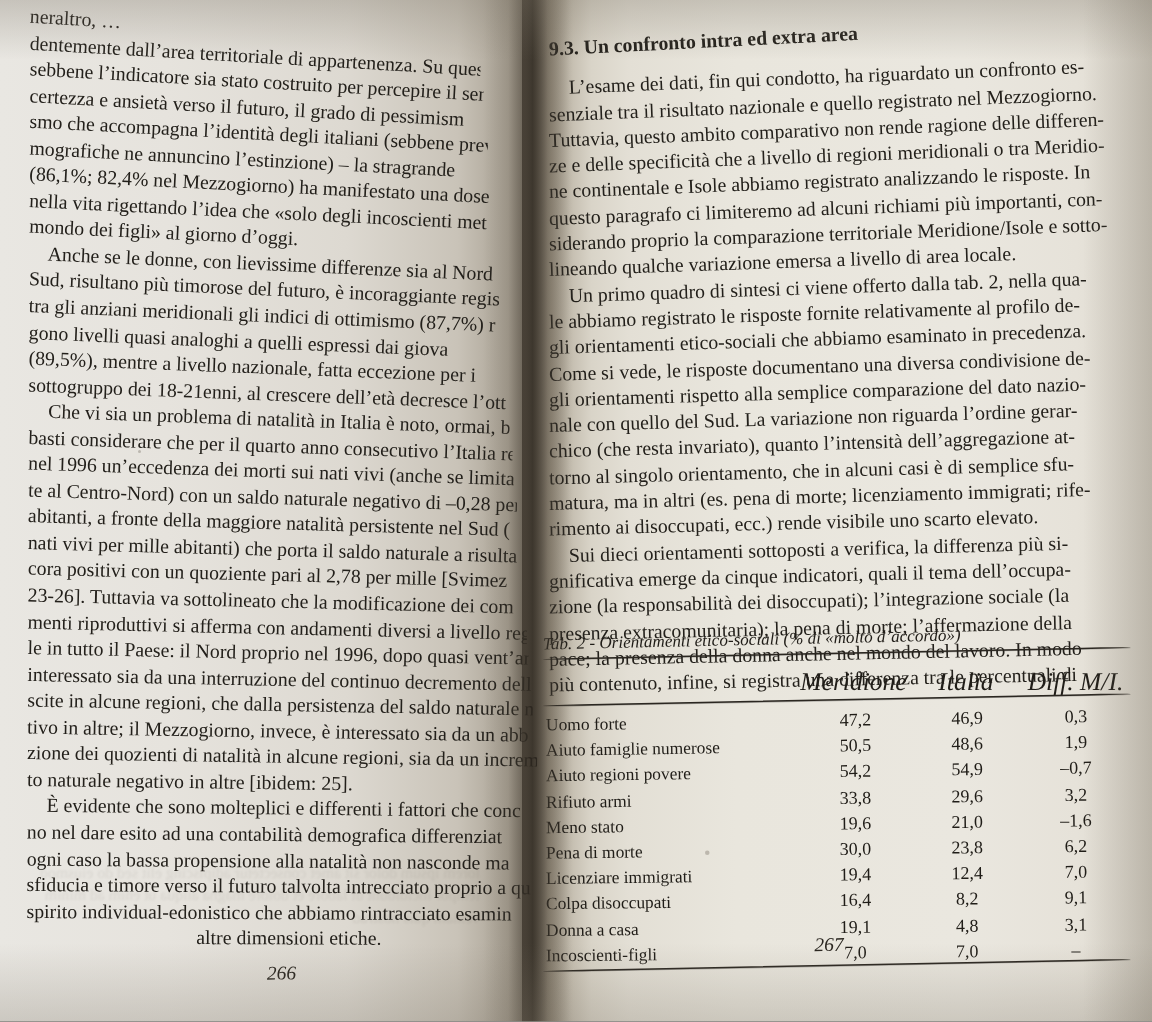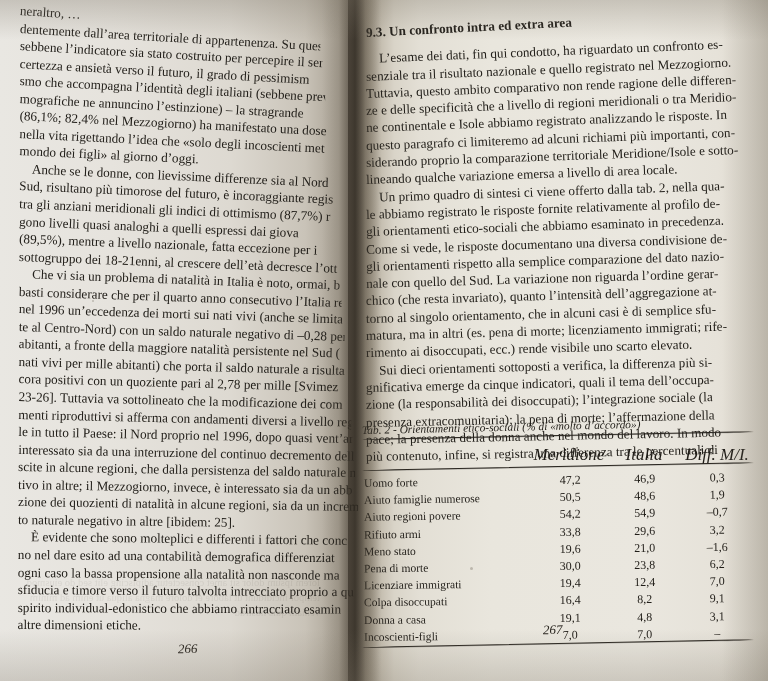--- a/index.html
+++ b/index.html
@@ -139,21 +139,21 @@
       <div class="line" style="transform: rotate(1.11deg) translateX(0.3px); width: 335.714px;"><span>interessato sia da una interruzione del continuo decremento dell</span></div>
       <div class="line" style="transform: rotate(1.02deg) translateX(0.2px); width: 337.143px;"><span>scite in alcune regioni, che dalla persistenza del saldo naturale n</span></div>
       <div class="line" style="transform: rotate(0.93deg) translateX(0.1px); width: 338.571px;"><span>tivo in altre; il Mezzogiorno, invece, è interessato sia da un abb</span></div>
       <div class="line" style="transform: rotate(0.84deg) translateX(0.1px); width: 340px;"><span>zione dei quozienti di natalità in alcune regioni, sia da un increm</span></div>
       <div class="line" style="transform: rotate(0.75deg) translateX(0px); width: 341.429px;"><span>to naturale negativo in altre [ibidem: 25].</span></div>
       <div class="line" style="transform: rotate(0.66deg) translateX(-0.1px); width: 342.857px;"><span>    È evidente che sono molteplici e differenti i fattori che conc</span></div>
       <div class="line" style="transform: rotate(0.57deg) translateX(-0.1px); width: 344.286px;"><span>no nel dare esito ad una contabilità demografica differenziat</span></div>
       <div class="line" style="transform: rotate(0.47deg) translateX(-0.2px); width: 345.714px;"><span>ogni caso la bassa propensione alla natalità non nasconde ma</span></div>
       <div class="line" style="transform: rotate(0.38deg) translateX(-0.3px); width: 347.143px;"><span>sfiducia e timore verso il futuro talvolta intrecciato proprio a qu</span></div>
       <div class="line" style="transform: rotate(0.29deg) translateX(-0.3px); width: 348.571px;"><span>spirito individual-edonistico che abbiamo rintracciato esamin</span></div>
-      <div class="line" style="transform: rotate(0.2deg) translateX(-0.4px); width: 350px;"><span>altre dimensioni etiche.</span></div>
+      <div class="line" style="transform: rotate(0.2deg) translateX(-0.4px); width: 350px; text-align: center;"><span>altre dimensioni etiche.</span></div>
     </div>
   <div class="folio" id="folio-left">266</div>
 
   <div class="col" id="right-col">
     <div class="line hdg" id="right-heading" style="transform: rotate(-2.9deg); margin-bottom: 9px;">9.3. Un confronto intra ed extra area</div>
     <div id="right-body">
         <div class="line" style="transform: rotate(-2.3deg); text-indent: 0px;">    L’esame dei dati, fin qui condotto, ha riguardato un confronto es-</div>
         <div class="line" style="transform: rotate(-2.25deg); text-indent: 0px;">senziale tra il risultato nazionale e quello registrato nel Mezzogiorno.</div>
         <div class="line" style="transform: rotate(-2.2deg); text-indent: 0px;">Tuttavia, questo ambito comparativo non rende ragione delle differen-</div>
         <div class="line" style="transform: rotate(-2.15deg); text-indent: 0px;">ze e delle specificità che a livello di regioni meridionali o tra Meridio-</div>

